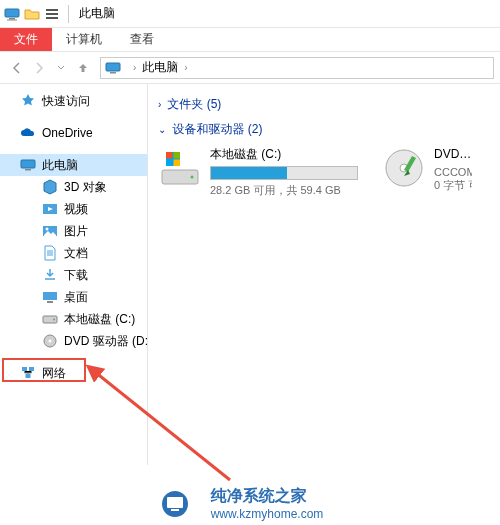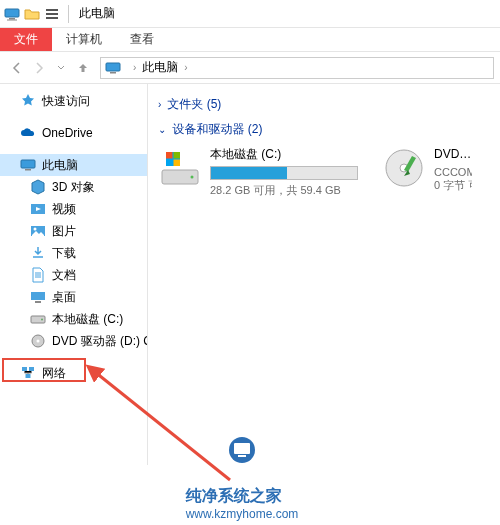--- a/index.html
+++ b/index.html
@@ -13,39 +13,39 @@
 .menubar .tab.active { background: #ef4444; color: #fff; }
 .addrbar { height: 32px; display: flex; align-items: center; padding: 0 6px; border-bottom: 1px solid #e5e5e5; background: #fff; }
 .addrbar .navbtn { width: 22px; height: 22px; display: flex; align-items: center; justify-content: center; color: #888; }
 .addrbar .path { flex: 1; height: 22px; border: 1px solid #ccc; display: flex; align-items: center; padding: 0 4px; margin-left: 6px; }
 .addrbar .path .icn-pc { width: 16px; height: 16px; margin-right: 6px; }
 .addrbar .path .crumb { color: #000; }
 .addrbar .path .chev { color: #888; margin: 0 6px; font-size: 10px; }
 .body { display: flex; height: calc(100% - 28px - 24px - 32px - 60px); }
 .sidebar { width: 148px; border-right: 1px solid #e5e5e5; padding-top: 6px; overflow: hidden; }
 .sidebar .item { display: flex; align-items: center; height: 22px; padding-left: 20px; cursor: default; }
-.sidebar .item.sub { padding-left: 30px; }
+.sidebar .item.sub { padding-left: 30px; margin-left: 12px; }
 .sidebar .item.sel { background: #cce8ff; }
 .sidebar .item .icn { width: 16px; height: 16px; margin-right: 6px; flex-shrink: 0; }
 .sidebar .item .lbl { color: #000; white-space: nowrap; }
 .sidebar .gap { height: 10px; }
 .content { flex: 1; padding: 8px 10px; overflow: hidden; }
 .group-hdr { display: flex; align-items: center; color: #003399; margin: 4px 0 8px; cursor: default; }
 .group-hdr .chev { font-size: 10px; margin-right: 6px; }
 .drives { display: flex; gap: 24px; }
 .drive { display: flex; width: 200px; }
 .drive .dicn { width: 44px; height: 44px; margin-right: 8px; flex-shrink: 0; }
 .drive .dinfo { flex: 1; overflow: hidden; }
 .drive .dname { color: #000; margin-bottom: 3px; white-space: nowrap; overflow: hidden; text-overflow: ellipsis; }
 .drive .bar { height: 14px; border: 1px solid #bcbcbc; background: #e6e6e6; position: relative; margin-bottom: 3px; }
 .drive .bar .fill { position: absolute; left: 0; top: 0; bottom: 0; background: #26a0da; }
 .drive .dsub { color: #6d6d6d; font-size: 11px; white-space: nowrap; }
 .highlight-box { position: absolute; border: 2px solid #e74c3c; pointer-events: none; }
 .arrow { position: absolute; pointer-events: none; }
-.watermark { position: absolute; bottom: 4px; left: 0; right: 16px; display: flex; align-items: center; justify-content: center; gap: 22px; flex-direction: column; }
+.watermark { position: absolute; bottom: 4px; left: 0; right: 16px; display: flex; align-items: center; justify-content: center; gap: 22px; }
 .watermark .logo { width: 28px; height: 28px; }
 .watermark .t1 { font-size: 16px; color: #2d6fb4; font-weight: bold; }
 .watermark .t2 { font-size: 12px; color: #2d6fb4; }
 svg { display: block; }
 </style>
 </head>
 <body>
 
 <div class="titlebar">
   <span class="icn">
@@ -170,33 +170,33 @@
             <rect x="1" y="3" width="14" height="10" fill="#4aa3df"></rect>
             <circle cx="5" cy="6" r="1.5" fill="#fff"></circle>
             <path d="M2 12l4-4 3 3 2-2 3 3v1H2z" fill="#fff"></path>
           </svg>
         </span>
       <span class="lbl">图片</span>
     </div>
     <div class="item sub">
       <span class="icn">
           <svg viewBox="0 0 16 16">
-            <path d="M8 2v7M5 6l3 3 3-3M3 12h10" stroke="#4aa3df" stroke-width="1.5" fill="none"></path>
-          </svg>
-        </span>
-      <span class="lbl">下载</span>
-    </div>
-    <div class="item sub">
-      <span class="icn">
-          <svg viewBox="0 0 16 16">
             <path d="M3 1h7l3 3v11H3z" fill="#fff" stroke="#4aa3df"></path>
             <path d="M5 6h6M5 8h6M5 10h6" stroke="#4aa3df"></path>
           </svg>
         </span>
       <span class="lbl">文档</span>
+    </div>
+    <div class="item sub">
+      <span class="icn">
+          <svg viewBox="0 0 16 16">
+            <path d="M8 2v7M5 6l3 3 3-3M3 12h10" stroke="#4aa3df" stroke-width="1.5" fill="none"></path>
+          </svg>
+        </span>
+      <span class="lbl">下载</span>
     </div>
     <div class="item sub">
       <span class="icn">
           <svg viewBox="0 0 16 16">
             <rect x="1" y="3" width="14" height="8" fill="#4aa3df"></rect>
             <rect x="5" y="12" width="6" height="2" fill="#888"></rect>
           </svg>
         </span>
       <span class="lbl">桌面</span>
     </div>

